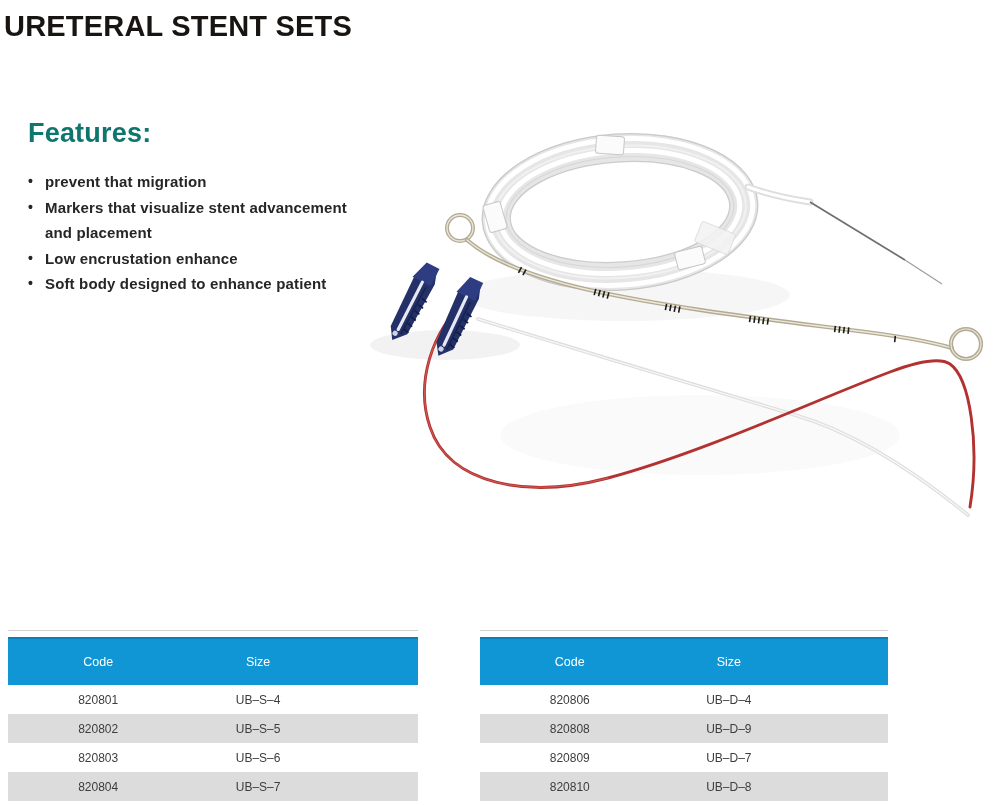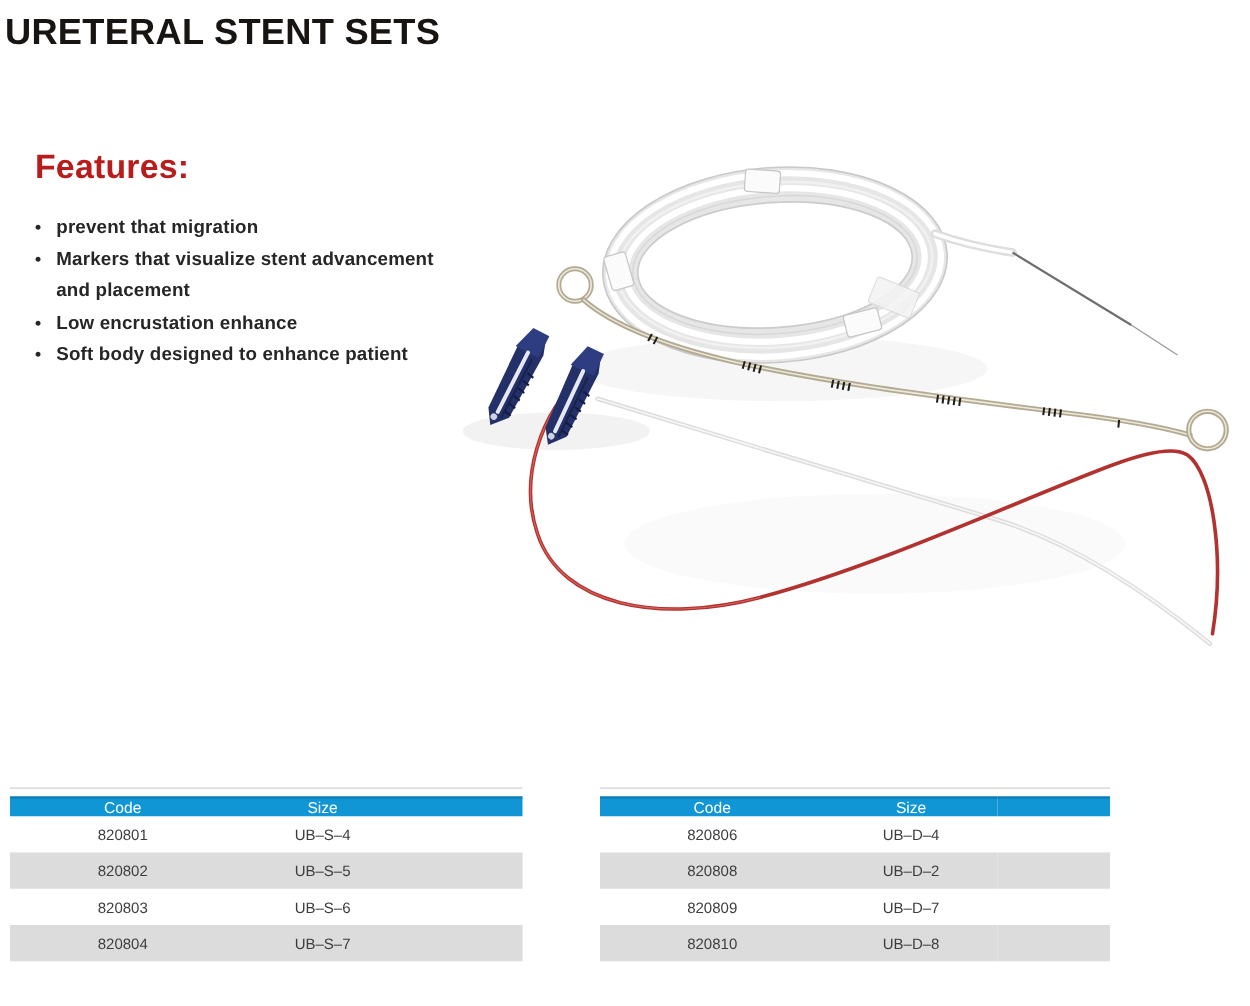--- a/index.html
+++ b/index.html
@@ -15,21 +15,21 @@
   
   .page-title {
     position:absolute; left:4px; top:10px;
     font-size:29px; font-weight:bold; letter-spacing:0.2px;
     color:#171412;
   }
 
   
   .features { position:absolute; left:28px; top:118px; width:330px; }
   .features h2 {
-    font-size:27px; font-weight:bold; color:#b91c1c; letter-spacing:0.2px;
+    font-size:27px; font-weight:bold; color:#0f766e; letter-spacing:0.2px;
   }
   .feature-list { margin-top:20px; }
   .feat-line {
     position:relative; padding-left:17px;
     font-size:15px; font-weight:bold; color:#262626;
     line-height:25.5px; letter-spacing:0.15px;
   }
   .feat-line .dot {
     position:absolute; left:0; top:0; font-size:14px; color:#262626;
   }
@@ -42,21 +42,21 @@
   .tablewrap.left  { left:8px;   width:410px; }
   .tablewrap.right { left:480px; width:408px; }
   .topline { height:1px; background:#d2d2d2; margin-bottom:6px; }
   table.spec { width:100%; border-collapse:collapse; table-layout:fixed; }
   table.spec col.c-code  { width:44%; }
   table.spec col.c-size  { width:34%; }
   table.spec col.c-spare { width:22%; }
   table.spec th {
     background:#1095d5; border-top:2px solid #0d7fb8;
     color:#ffffff; font-weight:normal; font-size:12.5px;
-    height:15px; text-align:center; padding:0;
+    height:15px; text-align:center; padding:16px;
   }
   table.spec td {
     height:29px; font-size:12px; color:#3d3d3d;
     text-align:center; padding:0; vertical-align:middle;
   }
   table.spec tbody tr:nth-child(even) { background:#dcdcdc; }
 </style>
 </head>
 <body>
 
@@ -286,21 +286,21 @@
       </tr>
     </thead>
     <tbody>
       <tr>
         <td>820806</td>
         <td>UB–D–4</td>
           <td></td>
       </tr>
       <tr>
         <td>820808</td>
-        <td>UB–D–2</td>
+        <td>UB–D–9</td>
           <td></td>
       </tr>
       <tr>
         <td>820809</td>
         <td>UB–D–7</td>
           <td></td>
       </tr>
       <tr>
         <td>820810</td>
         <td>UB–D–8</td>

